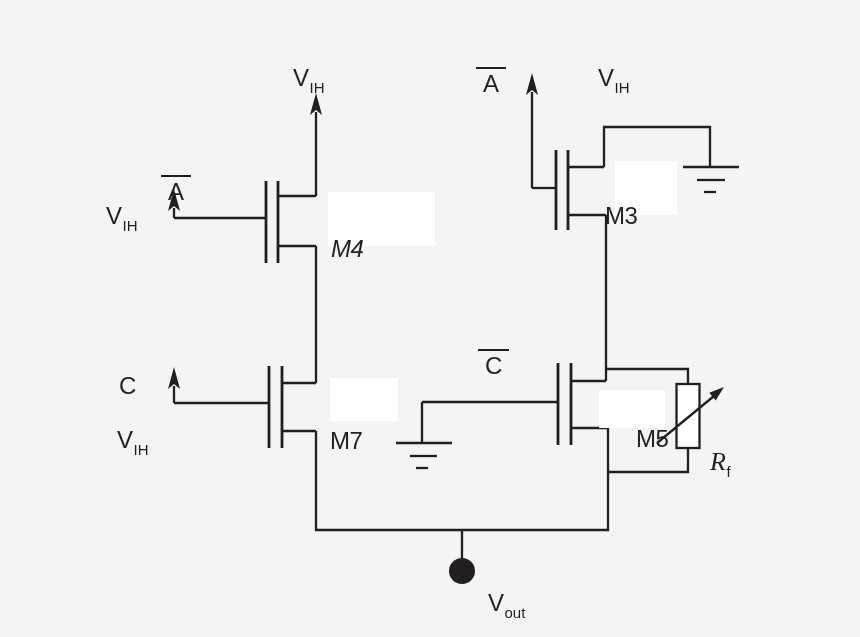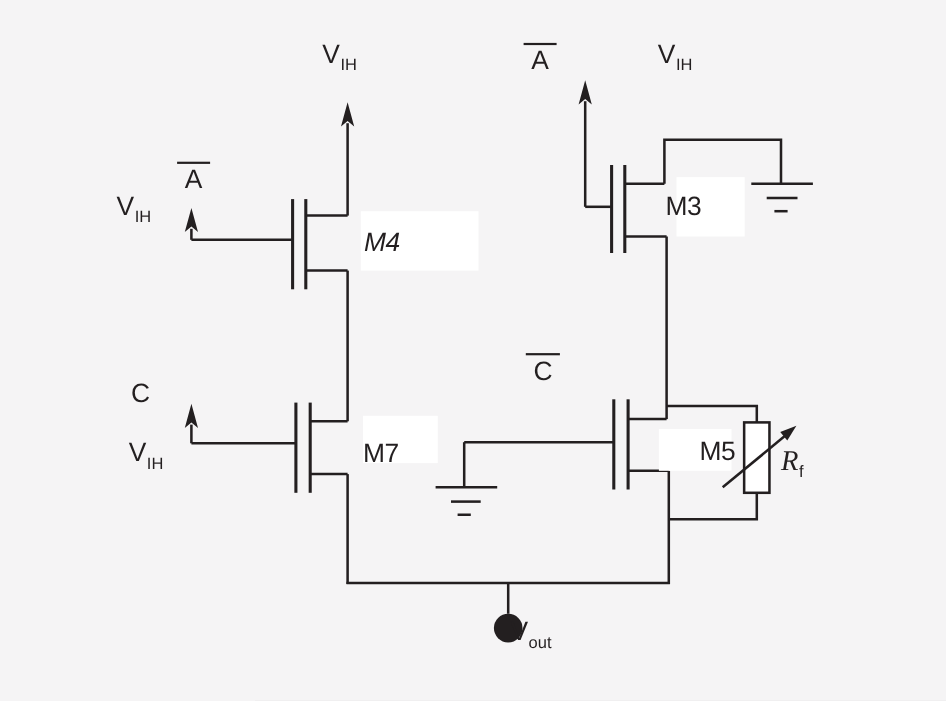--- a/index.html
+++ b/index.html
@@ -16,21 +16,21 @@
   .stage svg{position:absolute;left:0;top:0;}
   svg line, svg polyline{stroke:var(--line);stroke-width:2.3;fill:none;}
   svg line.bar{stroke-width:2.8;}
   svg polygon{fill:var(--line);stroke:none;}
   svg rect.res{fill:var(--label-box);stroke:var(--line);stroke-width:2.3;}
   svg circle.node{fill:var(--line);stroke:none;}
   .whitebox{position:absolute;background:var(--label-box);}
   .lbl{
     position:absolute;color:var(--line);
     font-family:"Liberation Sans",sans-serif;
-    font-size:24px;line-height:26px;white-space:nowrap;letter-spacing:-0.5px;
+    font-size:24px;line-height:26px;white-space:nowrap;letter-spacing:-0.5px;margin-top:28px;
   }
   .lbl .sub{font-size:15px;vertical-align:-7px;margin-left:1px;letter-spacing:0;}
   .ovl{display:inline-block;border-top:2.6px solid var(--line);padding:2px 7px 0 7px;}
   .rf-base{font-family:"Liberation Serif",serif;font-style:italic;font-size:26px;}
 </style>
 </head>
 <body>
 
 <div class="stage">
 
@@ -135,17 +135,17 @@
 
   <div class="lbl" style="left:598px;top:37px;"><span>V</span><span class="sub">IH</span></div>
 
   <div class="lbl" style="left:478px;top:321px;"><span class="ovl"><span>C</span></span></div>
 
   <div class="lbl" style="left:331px;top:208px;font-style:italic;"><span>M4</span></div>
   <div class="lbl" style="left:330px;top:400px;text-align:center;"><span>M7</span></div>
   <div class="lbl" style="left:605px;top:175px;"><span>M3</span></div>
   <div class="lbl" style="left:636px;top:398px;"><span>M5</span></div>
 
-  <div class="lbl" style="left:710px;top:406px;"><span class="rf-base">R</span><span class="sub">f</span></div>
+  <div class="lbl" style="left:710px;top:421px;"><span class="rf-base">R</span><span class="sub">f</span></div>
 
-  <div class="lbl" style="left:464px;top:562px;"><span>V</span><span class="sub">out</span></div>
+  <div class="lbl" style="left:488px;top:562px;"><span>V</span><span class="sub">out</span></div>
 
 </div>
 
 </body></html>

